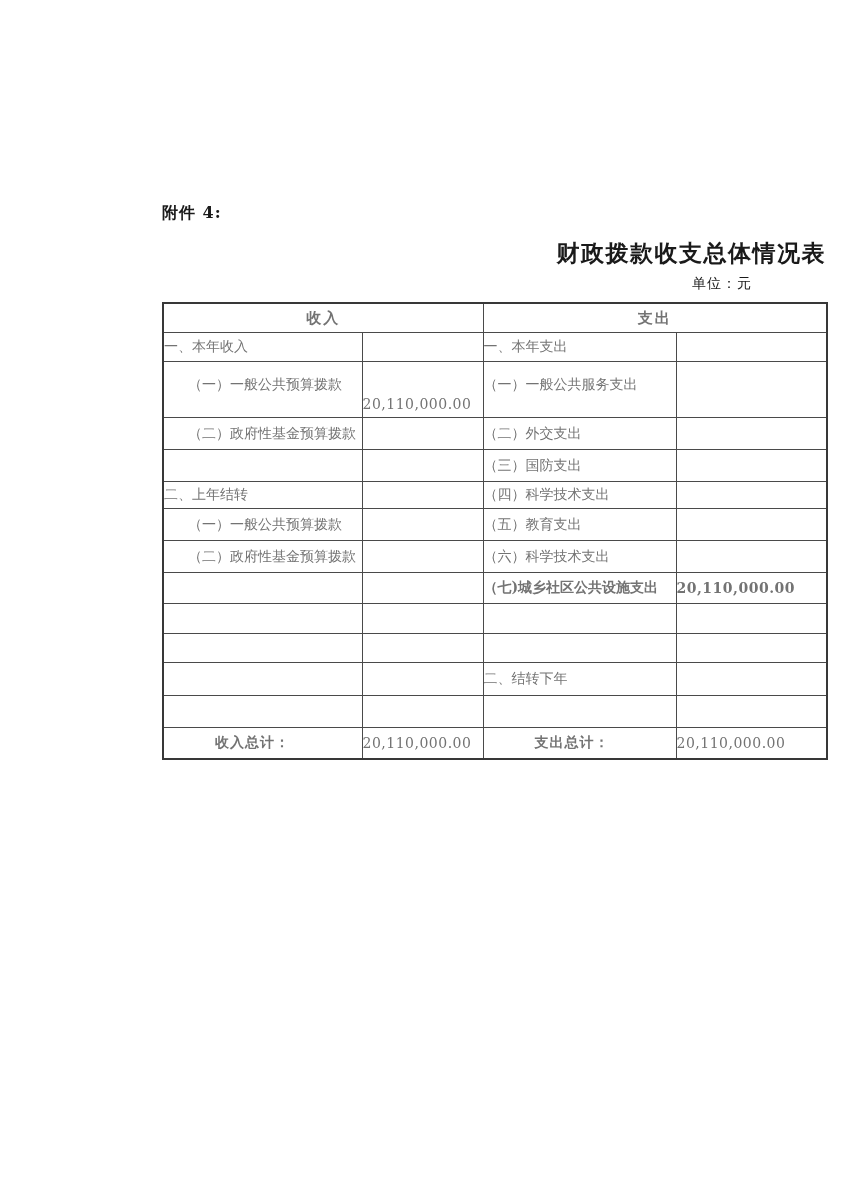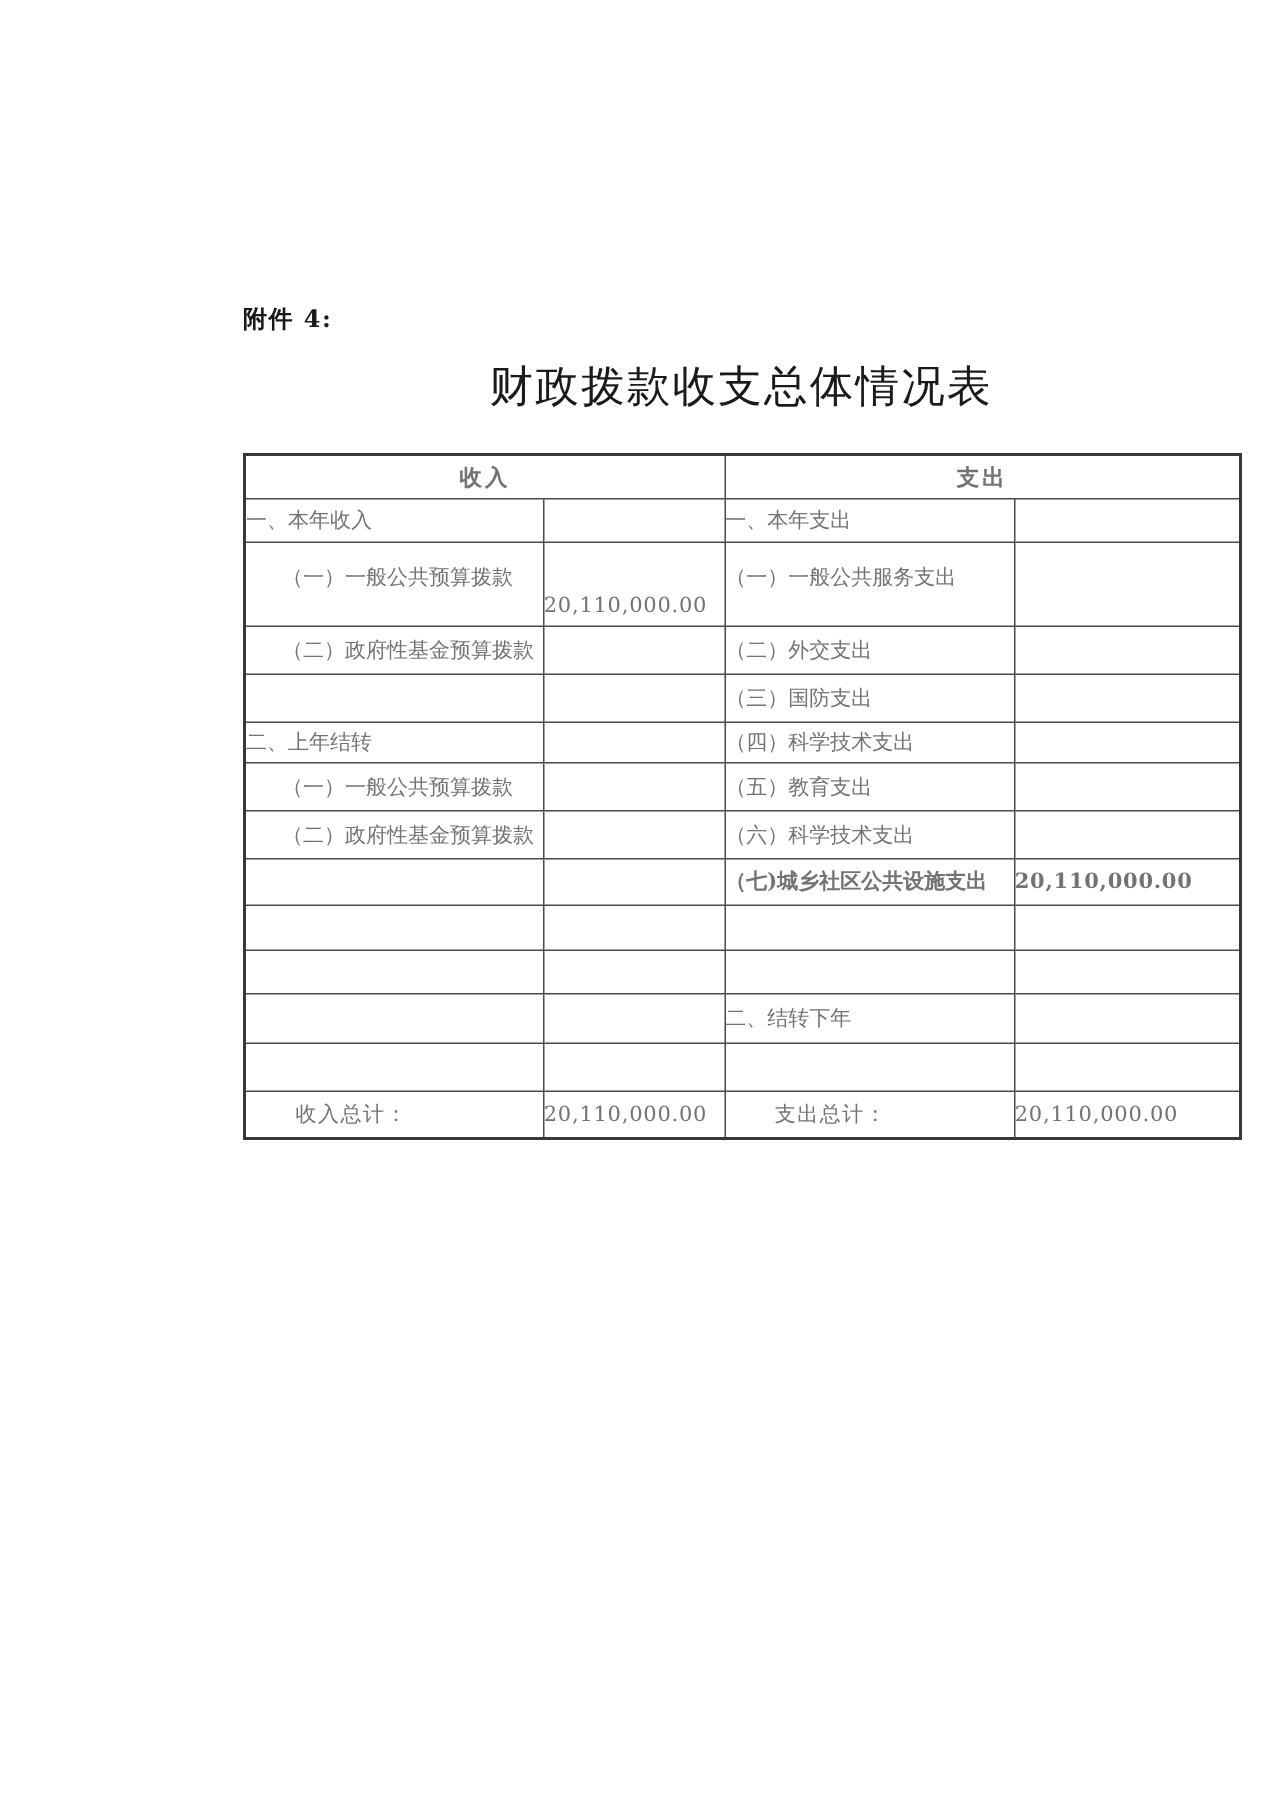--- a/index.html
+++ b/index.html
@@ -19,23 +19,23 @@
     top: 203px;
     font-size: 16px;
     font-weight: bold;
     letter-spacing: 1px;
   }
   .doc-title {
     position: absolute;
     left: 126px;
     top: 238px;
     width: 664px;
-    text-align: center;
-    font-size: 29px;
-    font-weight: normal;
+    text-align: right;
+    font-size: 23px;
+    font-weight: bold;
     letter-spacing: 1.5px;
   }
   .unit-note {
     position: absolute;
     left: 126px;
     top: 275px;
     width: 590px;
     text-align: right;
     font-size: 14px;
     letter-spacing: 1px;
@@ -75,31 +75,32 @@
   tr.r6  td { height: 31px; }
   tr.r7  td { height: 31px; }
   tr.r8  td { height: 30px; font-weight: bold; }
   tr.r9  td { height: 29px; }
   tr.r10 td { height: 28px; }
   tr.r11 td { height: 32px; }
   tr.r12 td { height: 31px; }
   tr.r13 td { height: 30px; }
   tr.r2 td.amt { vertical-align: bottom; padding-bottom: 5px; }
   tr.r2 td.item { vertical-align: middle; padding-bottom: 10px; }
-  tr.total td.item { font-weight: normal; padding-left: 33px; letter-spacing: 1px; }
+  tr.total td.item { font-weight: bold; padding-left: 51px; letter-spacing: 1px; }
 </style>
 </head>
 <body>
 
 <div class="page">
 
   <div class="attachment">附件 4:</div>
 
   <div class="doc-title">财政拨款收支总体情况表</div>
 
+  <div class="unit-note">单位：元</div>
 
   <table class="budget">
     <colgroup>
       <col class="c1">
         <col class="c2">
         <col class="c3">
         <col class="c4">
     </colgroup>
     <thead>
       <tr class="h1">

